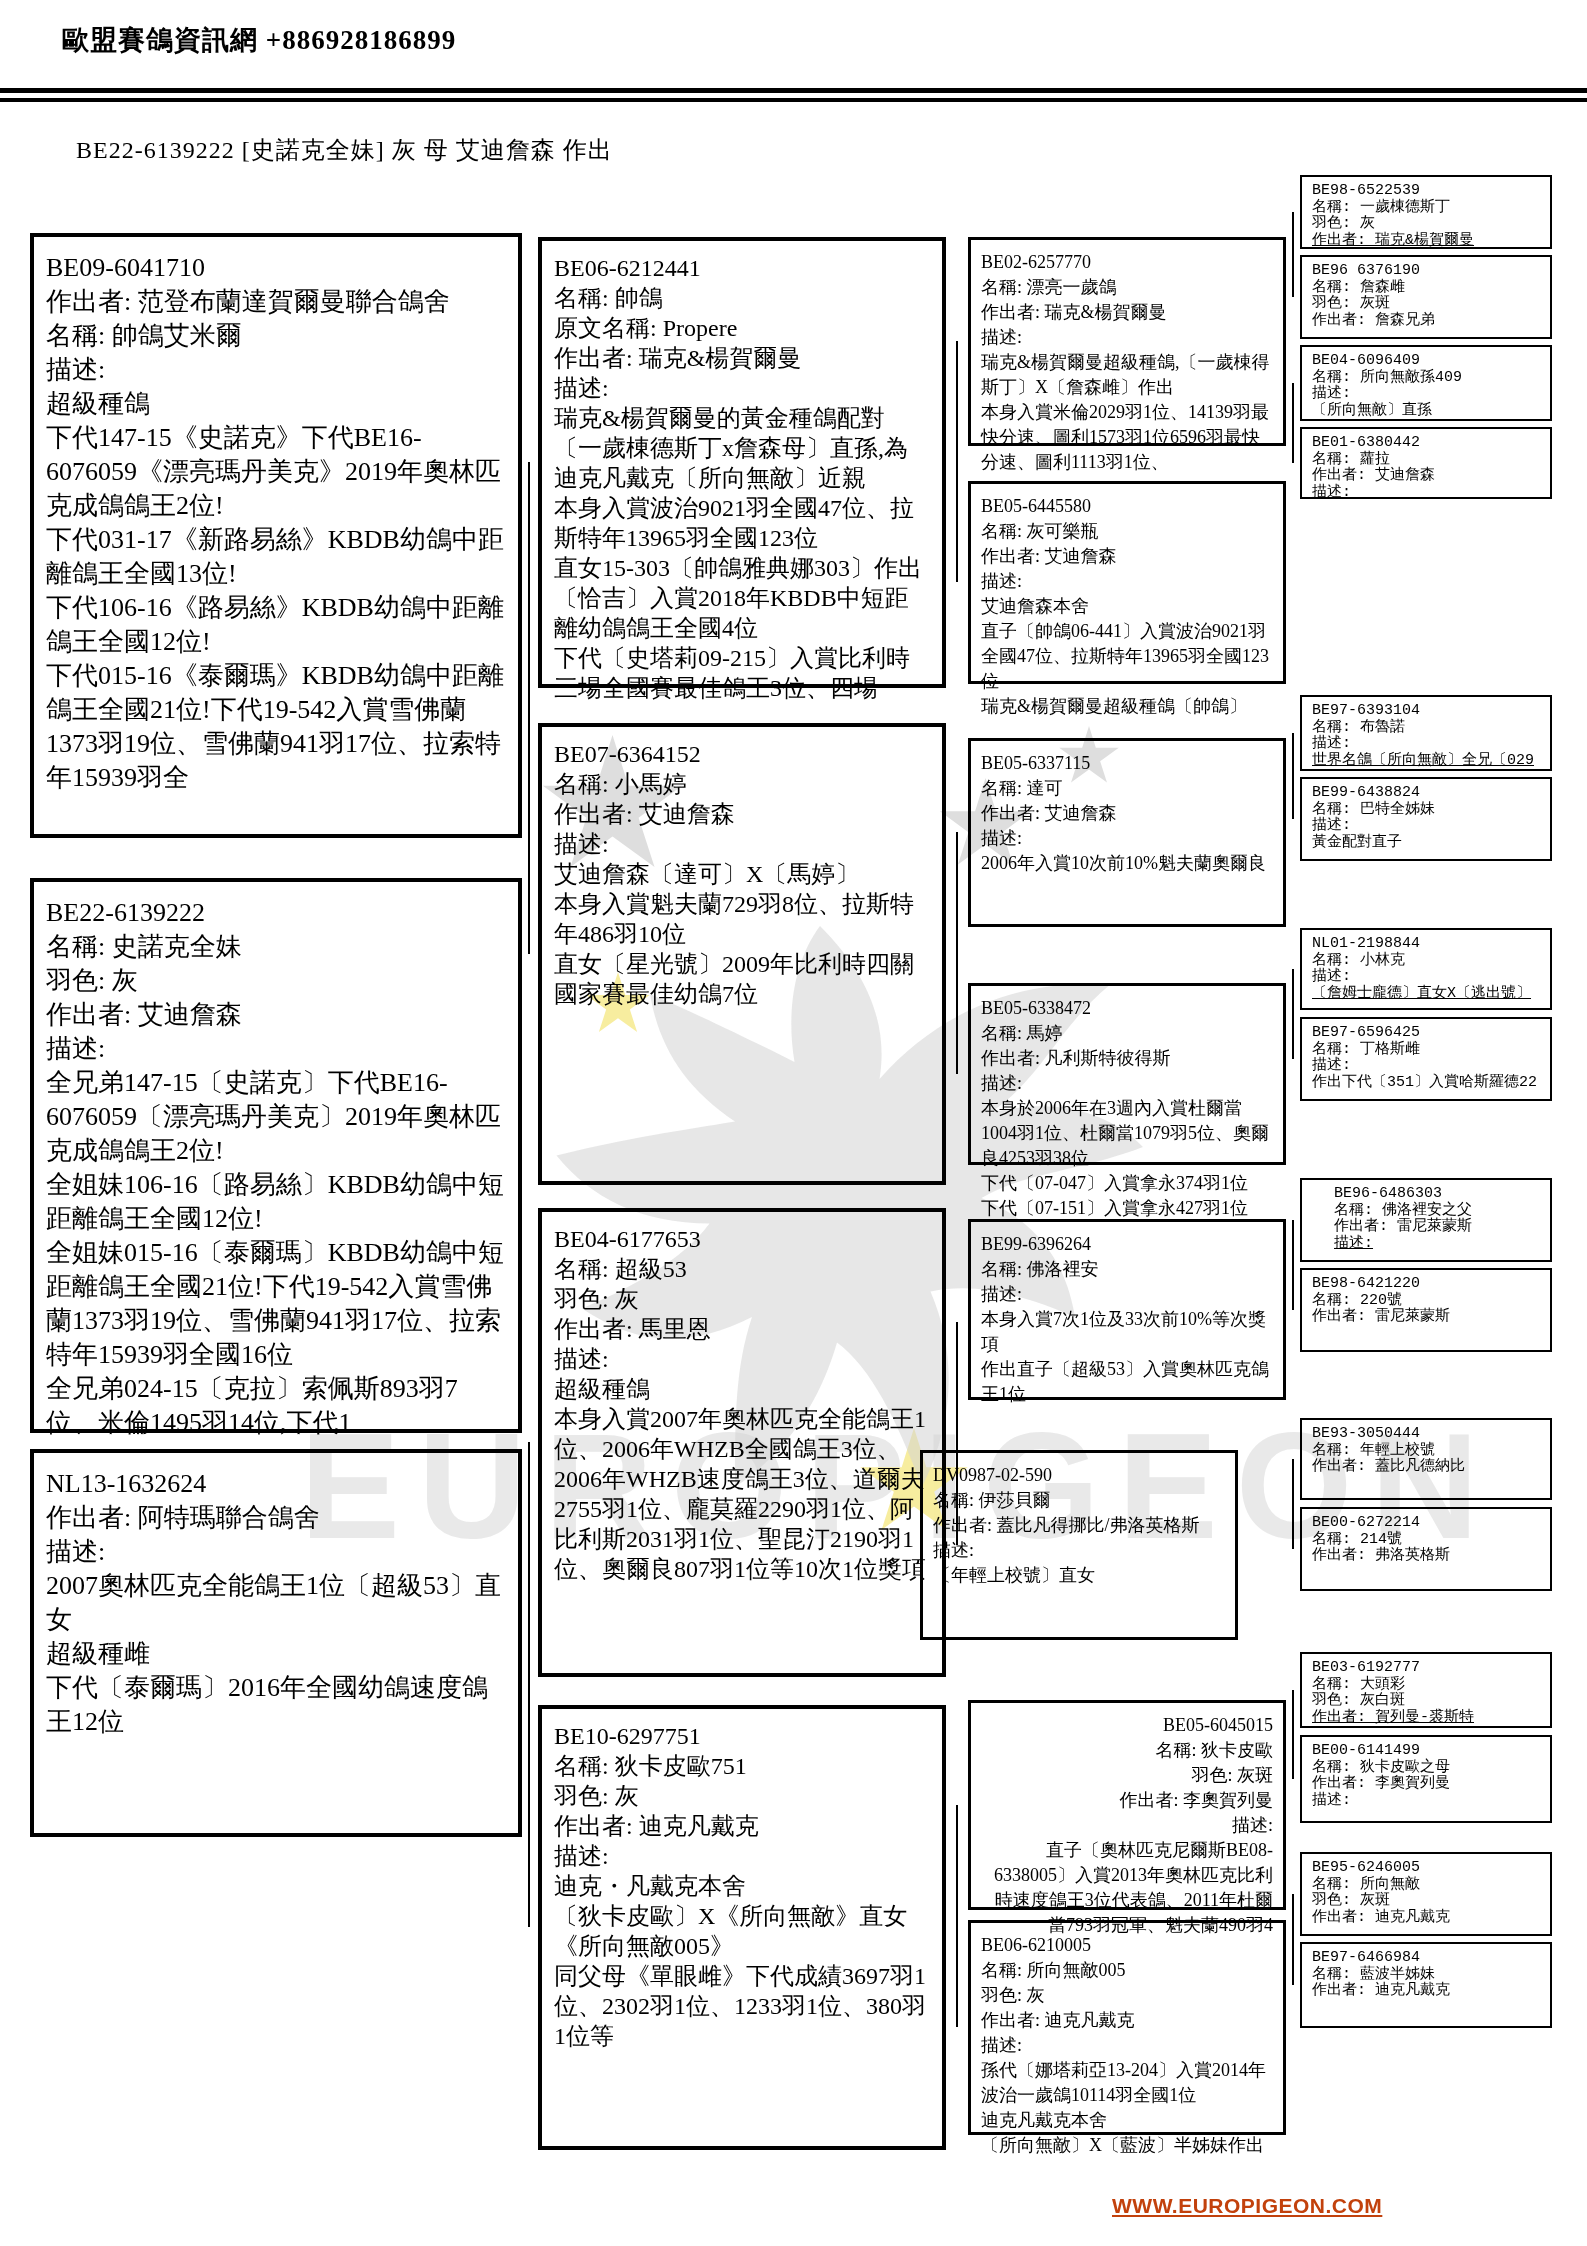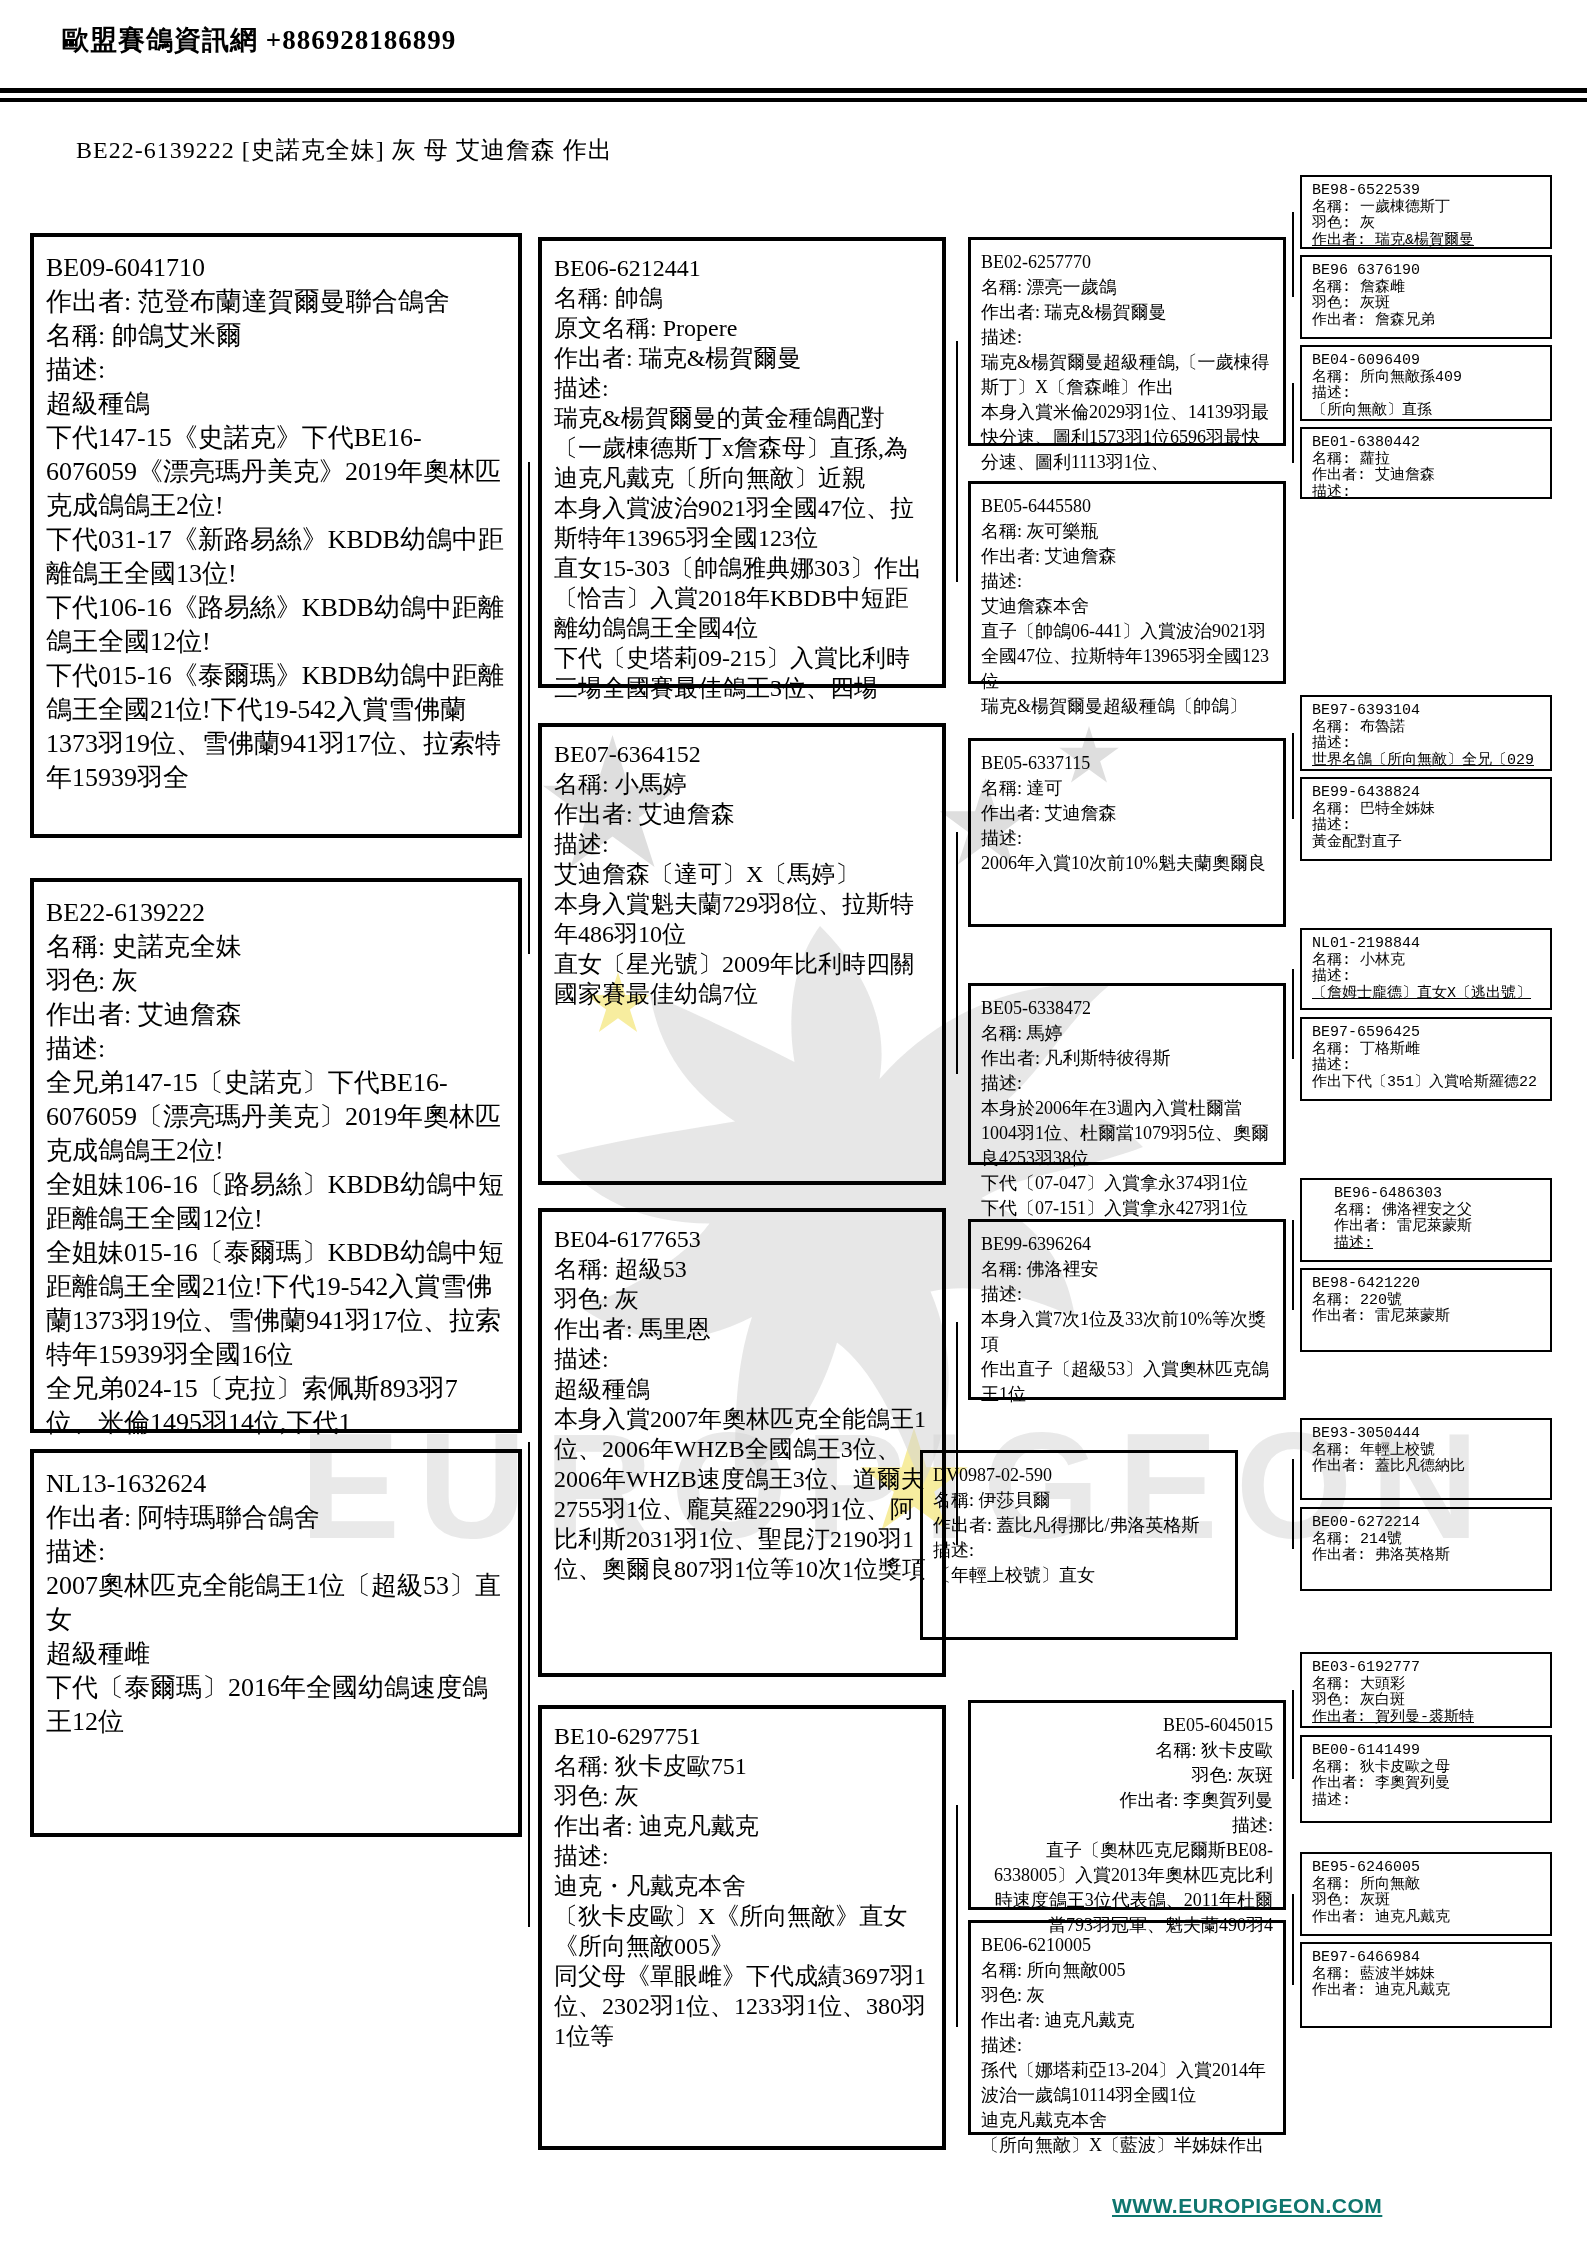--- a/index.html
+++ b/index.html
@@ -67,21 +67,21 @@
   .vl{position:absolute;width:2px;background:#000;z-index:0;}
   .vl1{left:1292px;top:212px;height:85px;}  .vl2{left:1292px;top:383px;height:80px;}
   .vl3{left:1292px;top:733px;height:86px;}  .vl4{left:1292px;top:969px;height:90px;}
   .vl5{left:1292px;top:1220px;height:90px;} .vl6{left:1292px;top:1459px;height:90px;}
   .vl7{left:1292px;top:1690px;height:89px;} .vl8{left:1292px;top:1894px;height:91px;}
   .vl9{left:956px;top:341px;height:241px;}  .vl10{left:956px;top:832px;height:242px;}
   .vl11{left:956px;top:1322px;height:223px;}.vl12{left:956px;top:1805px;height:222px;}
   .vl13{left:528px;top:462px;height:492px;} .vl14{left:528px;top:1442px;height:485px;}
   
   .footer-link{position:absolute;left:1112px;top:2194px;font-size:21px;font-weight:bold;
-               color:#0f766e;text-decoration:underline;z-index:2;
+               color:#c2410c;text-decoration:underline;z-index:2;
                font-family:"Liberation Sans","DejaVu Sans",sans-serif;letter-spacing:.5px;}
 </style>
 </head>
 <body>
 
 <div class="page">
 
   <div class="site-header">
     <span>歐盟賽鴿資訊網</span>
     <span>+886928186899</span>

